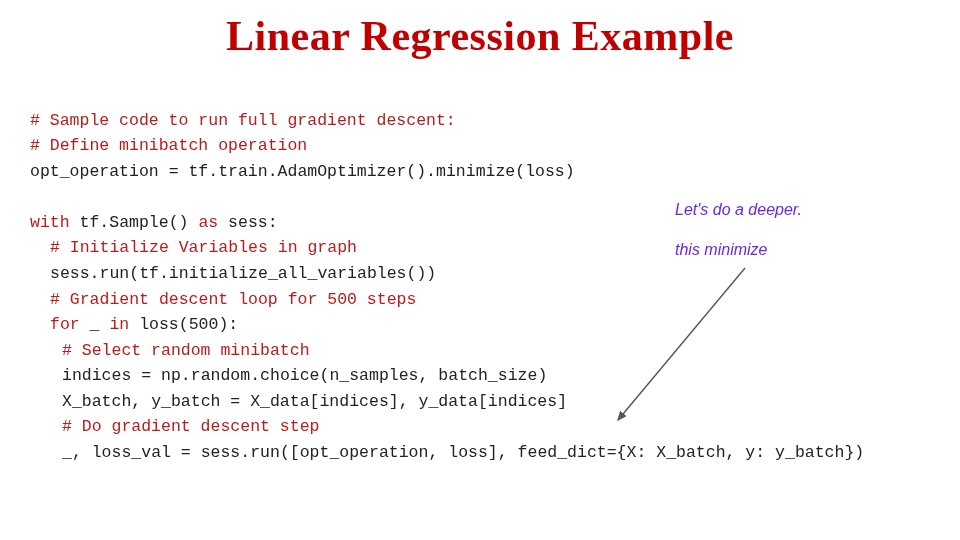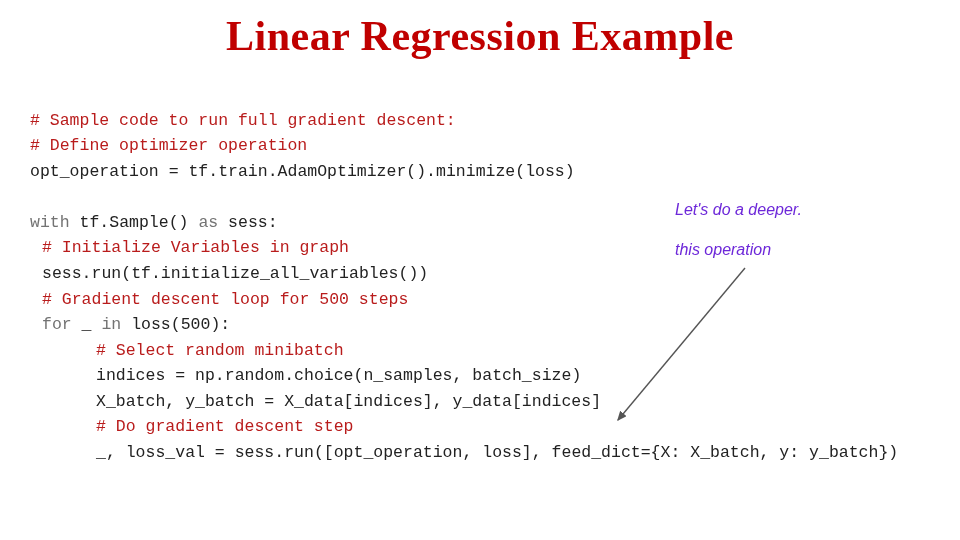--- a/index.html
+++ b/index.html
@@ -29,21 +29,21 @@
     letter-spacing: 0.5px;
   }
   .code-block {
     font-family: "Courier New", Courier, monospace;
     font-size: 16.5px;
     line-height: 1.55;
     white-space: pre;
     color: #222;
   }
   .tk-comment { color: #b91c1c; }
-  .tk-keyword { color: #737373; }
+  .tk-keyword { color: #b91c1c; }
   .tk-default { color: #222; }
   .annotation {
     position: absolute;
     right: 65px;
     top: 200px;
     width: 220px;
     font-family: Arial, Helvetica, sans-serif;
     font-style: italic;
     color: #6d28d9;
     font-size: 16px;
@@ -51,51 +51,51 @@
     text-align: left;
   }
   .arrow-svg {
     position: absolute;
     left: 0;
     top: 0;
     width: 960px;
     height: 540px;
     pointer-events: none;
   }
-  .indent-1 { margin-left: 12px; display: inline-block; }
-  .indent-2 { margin-left: 66px; display: inline-block; }
+  .indent-1 { margin-left: 20px; display: inline-block; }
+  .indent-2 { margin-left: 32px; display: inline-block; }
 </style>
 </head>
 <body>
 
 <div class="slide">
 
   <h1 class="title">Linear Regression Example</h1>
 
   <div class="code-block">
 <span class="tk-comment"># Sample code to run full gradient descent:</span>
-<span class="tk-comment"># Define optimizer operation</span>
+<span class="tk-comment"># Define minibatch operation</span>
 <span class="tk-default">opt_operation </span><span class="tk-default">=</span><span class="tk-default"> tf</span><span class="tk-default">.</span><span class="tk-default">train</span><span class="tk-default">.</span><span class="tk-default">AdamOptimizer</span><span class="tk-default">().</span><span class="tk-default">minimize</span><span class="tk-default">(</span><span class="tk-default">loss</span><span class="tk-default">)</span>
 
 <span class="tk-keyword">with</span><span class="tk-default"> tf</span><span class="tk-default">.</span><span class="tk-default">Sample</span><span class="tk-default">() </span><span class="tk-keyword">as</span><span class="tk-default"> sess</span><span class="tk-default">:</span>
 <span class="indent-1"><span class="tk-comment"># Initialize Variables in graph</span></span>
 <span class="indent-1"><span class="tk-default">sess</span><span class="tk-default">.</span><span class="tk-default">run</span><span class="tk-default">(</span><span class="tk-default">tf</span><span class="tk-default">.</span><span class="tk-default">initialize_all_variables</span><span class="tk-default">())</span></span>
 <span class="indent-1"><span class="tk-comment"># Gradient descent loop for 500 steps</span></span>
 <span class="indent-1"><span class="tk-keyword">for</span><span class="tk-default"> _ </span><span class="tk-keyword">in</span><span class="tk-default"> loss</span><span class="tk-default">(</span><span class="tk-default">500</span><span class="tk-default">):</span></span>
 <span class="indent-2"><span class="tk-comment"># Select random minibatch</span></span>
 <span class="indent-2"><span class="tk-default">indices </span><span class="tk-default">=</span><span class="tk-default"> np</span><span class="tk-default">.</span><span class="tk-default">random</span><span class="tk-default">.</span><span class="tk-default">choice</span><span class="tk-default">(</span><span class="tk-default">n_samples</span><span class="tk-default">, </span><span class="tk-default">batch_size</span><span class="tk-default">)</span></span>
 <span class="indent-2"><span class="tk-default">X_batch</span><span class="tk-default">, </span><span class="tk-default">y_batch </span><span class="tk-default">=</span><span class="tk-default"> X_data</span><span class="tk-default">[</span><span class="tk-default">indices</span><span class="tk-default">], </span><span class="tk-default">y_data</span><span class="tk-default">[</span><span class="tk-default">indices</span><span class="tk-default">]</span></span>
 <span class="indent-2"><span class="tk-comment"># Do gradient descent step</span></span>
 <span class="indent-2"><span class="tk-default">_</span><span class="tk-default">, </span><span class="tk-default">loss_val </span><span class="tk-default">=</span><span class="tk-default"> sess</span><span class="tk-default">.</span><span class="tk-default">run</span><span class="tk-default">([</span><span class="tk-default">opt_operation</span><span class="tk-default">, </span><span class="tk-default">loss</span><span class="tk-default">], </span><span class="tk-default">feed_dict</span><span class="tk-default">={</span><span class="tk-default">X</span><span class="tk-default">: </span><span class="tk-default">X_batch</span><span class="tk-default">, </span><span class="tk-default">y</span><span class="tk-default">: </span><span class="tk-default">y_batch</span><span class="tk-default">})</span></span>
 </div>
 
   <div class="annotation">
     <span>Let's do a deeper.</span><br>
     <br>
-    <span>this operation</span>
+    <span>this minimize</span>
   </div>
 
   <svg class="arrow-svg" viewBox="0 0 960 540">
     <defs>
       <marker id="arrowhead" markerWidth="8" markerHeight="8" refX="6" refY="3" orient="auto">
         <path d="M0,0 L7,3 L0,6 Z" fill="#555"></path>
       </marker>
     </defs>
     <line x1="745" y1="268" x2="618" y2="420" stroke="#555" stroke-width="1.4" marker-end="url(#arrowhead)"></line>
   </svg>

